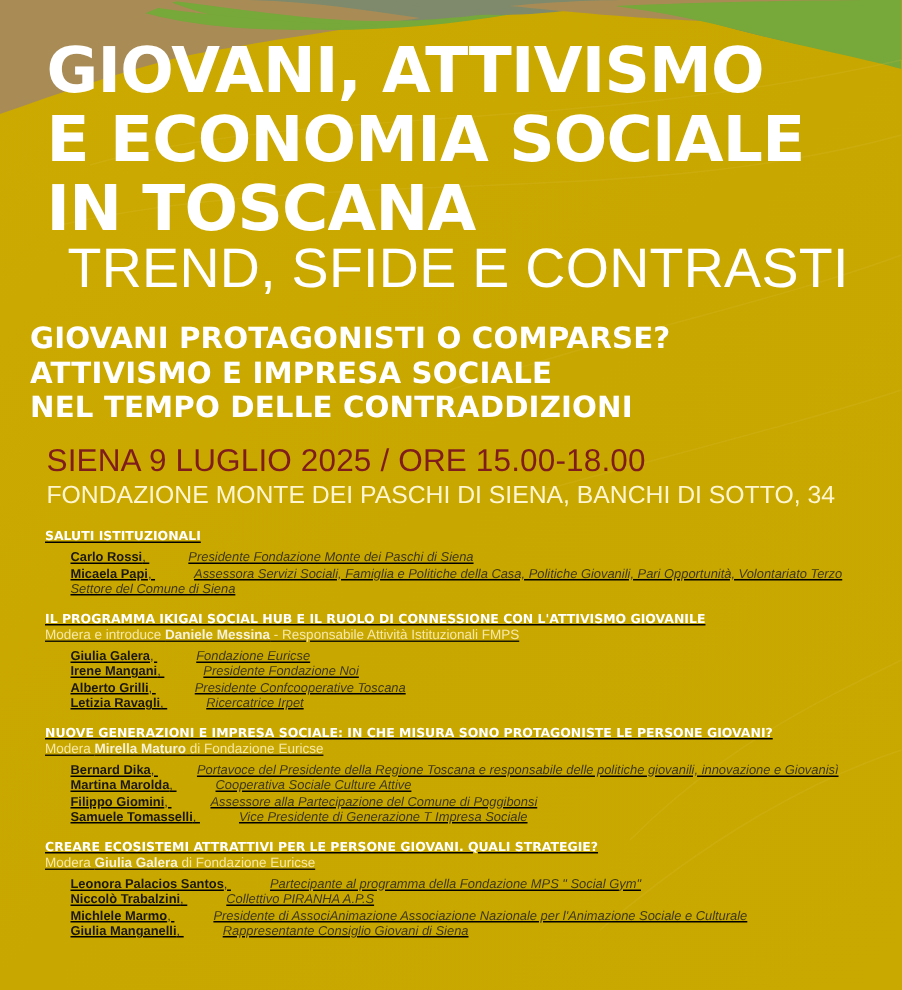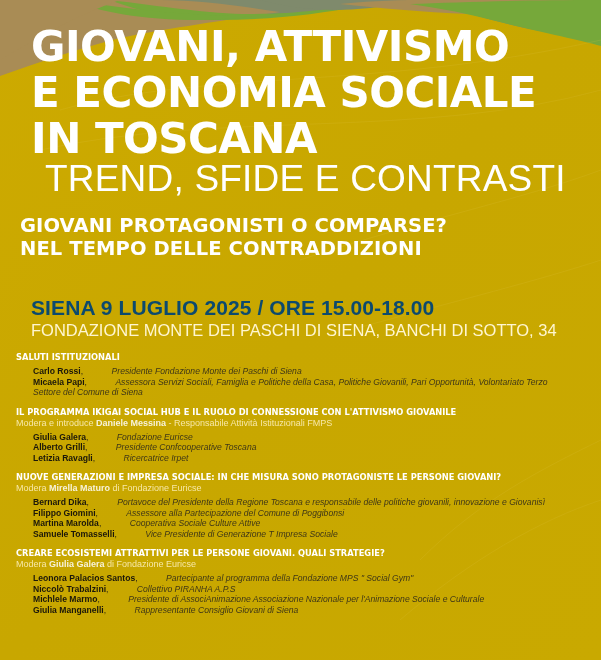--- a/index.html
+++ b/index.html
@@ -26,30 +26,29 @@
     letter-spacing: 0.2px; white-space: nowrap; margin-left: 14px;
   }
   .tagline {
     position: absolute; left: 20px; top: 214px;
     color: #ffffff; font-family: "DejaVu Sans", sans-serif;
     font-weight: bold; font-size: 19.5px; line-height: 23px;
     white-space: nowrap; letter-spacing: 0.1px;
   }
   .date {
     position: absolute; left: 31px; top: 296px;
-    color: #0c4a6e; font-size: 21px; line-height: 24px; white-space: nowrap;
+    color: #7f1d1d; font-size: 21px; line-height: 24px; white-space: nowrap;
     letter-spacing: 0.1px;
-    font-weight: bold;
   }
   .venue {
     position: absolute; left: 31px; top: 320px;
     color: #fff6d0; font-size: 16.5px; line-height: 20px; white-space: nowrap; text-align: center;
   }
 
-  .program { position: absolute; left: 16px; top: 352px; width: 560px; }
+  .program { position: absolute; left: 30px; top: 352px; width: 560px; text-decoration: underline; }
   .section { margin-bottom: 9px; }
   .sec-title {
     color: #ffffff; font-family: "DejaVu Sans", sans-serif;
     font-weight: bold; font-size: 8.3px; line-height: 11px; white-space: nowrap;
   }
   .moderator {
     color: #fff3c4; font-size: 9px; line-height: 11px; white-space: nowrap; opacity: 0.85;
   }
   .moderator b { color: #ffffff; font-weight: bold; opacity: 1; }
   .speakers { margin: 3px 0 0 17px; }
@@ -96,20 +95,21 @@
 <div class="content">
   <div class="title">
     <div>GIOVANI, ATTIVISMO</div>
     <div>E ECONOMIA SOCIALE</div>
     <div>IN TOSCANA</div>
   </div>
   <div class="subtitle">TREND, SFIDE E CONTRASTI</div>
 
   <div class="tagline">
     <div>GIOVANI PROTAGONISTI O COMPARSE?</div>
+    <div>ATTIVISMO E IMPRESA SOCIALE</div>
     <div>NEL TEMPO DELLE CONTRADDIZIONI</div>
   </div>
 
   <div class="date">SIENA 9 LUGLIO 2025 / ORE 15.00-18.00</div>
   <div class="venue">FONDAZIONE MONTE DEI PASCHI DI SIENA, BANCHI DI SOTTO, 34</div>
 
   <div class="program">
 
     <div class="section">
       <div class="sec-title">SALUTI ISTITUZIONALI</div>
@@ -117,32 +117,33 @@
         <div class="speaker"><span class="name">Carlo Rossi</span>, <span class="role">Presidente Fondazione Monte dei Paschi di Siena</span></div>
         <div class="speaker"><span class="name">Micaela Papi</span>, <span class="role">Assessora Servizi Sociali, Famiglia e Politiche della Casa, Politiche Giovanili, Pari Opportunità, Volontariato Terzo Settore del Comune di Siena</span></div>
       </div>
     </div>
 
     <div class="section">
       <div class="sec-title">IL PROGRAMMA IKIGAI SOCIAL HUB E IL RUOLO DI CONNESSIONE CON L'ATTIVISMO GIOVANILE</div>
       <div class="moderator"><span>Modera e introduce </span><b>Daniele Messina</b><span> - Responsabile Attività Istituzionali FMPS</span></div>
       <div class="speakers">
         <div class="speaker"><span class="name">Giulia Galera</span>, <span class="role">Fondazione Euricse</span></div>
+        <div class="speaker"><span class="name">Irene Mangani</span>, <span class="role">Presidente Fondazione Noi</span></div>
         <div class="speaker"><span class="name">Alberto Grilli</span>, <span class="role">Presidente Confcooperative Toscana</span></div>
         <div class="speaker"><span class="name">Letizia Ravagli</span>, <span class="role">Ricercatrice Irpet</span></div>
       </div>
     </div>
 
     <div class="section">
       <div class="sec-title">NUOVE GENERAZIONI E IMPRESA SOCIALE: IN CHE MISURA SONO PROTAGONISTE LE PERSONE GIOVANI?</div>
       <div class="moderator"><span>Modera </span><b>Mirella Maturo</b><span> di Fondazione Euricse</span></div>
       <div class="speakers">
         <div class="speaker"><span class="name">Bernard Dika</span>, <span class="role">Portavoce del Presidente della Regione Toscana e responsabile delle politiche giovanili, innovazione e Giovanisì</span></div>
+        <div class="speaker"><span class="name">Martina Marolda</span>, <span class="role">Cooperativa Sociale Culture Attive</span></div>
         <div class="speaker"><span class="name">Filippo Giomini</span>, <span class="role">Assessore alla Partecipazione del Comune di Poggibonsi</span></div>
-        <div class="speaker"><span class="name">Martina Marolda</span>, <span class="role">Cooperativa Sociale Culture Attive</span></div>
         <div class="speaker"><span class="name">Samuele Tomasselli</span>, <span class="role">Vice Presidente di Generazione T Impresa Sociale</span></div>
       </div>
     </div>
 
     <div class="section">
       <div class="sec-title">CREARE ECOSISTEMI ATTRATTIVI PER LE PERSONE GIOVANI. QUALI STRATEGIE?</div>
       <div class="moderator"><span>Modera </span><b>Giulia Galera</b><span> di Fondazione Euricse</span></div>
       <div class="speakers">
         <div class="speaker"><span class="name">Leonora Palacios Santos</span>, <span class="role">Partecipante al programma della Fondazione MPS " Social Gym"</span></div>
         <div class="speaker"><span class="name">Niccolò Trabalzini</span>, <span class="role">Collettivo PIRANHA A.P.S</span></div>

